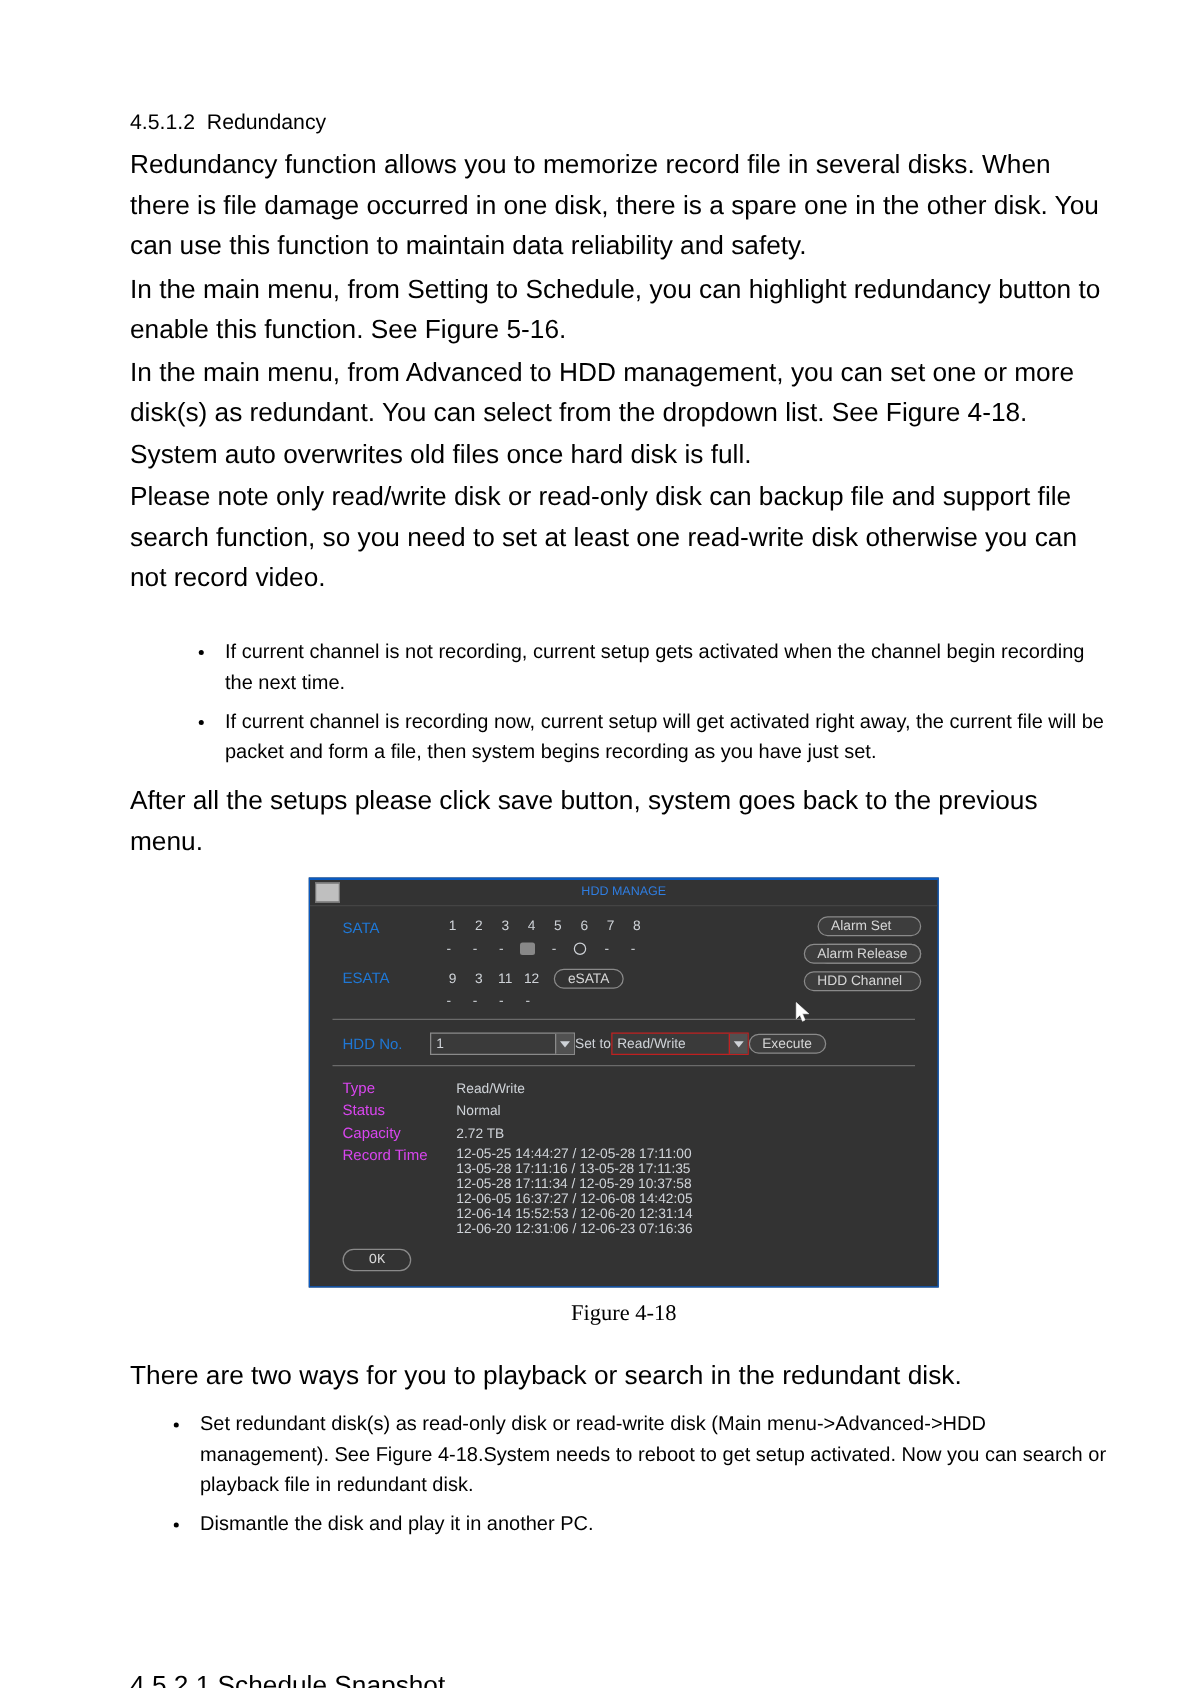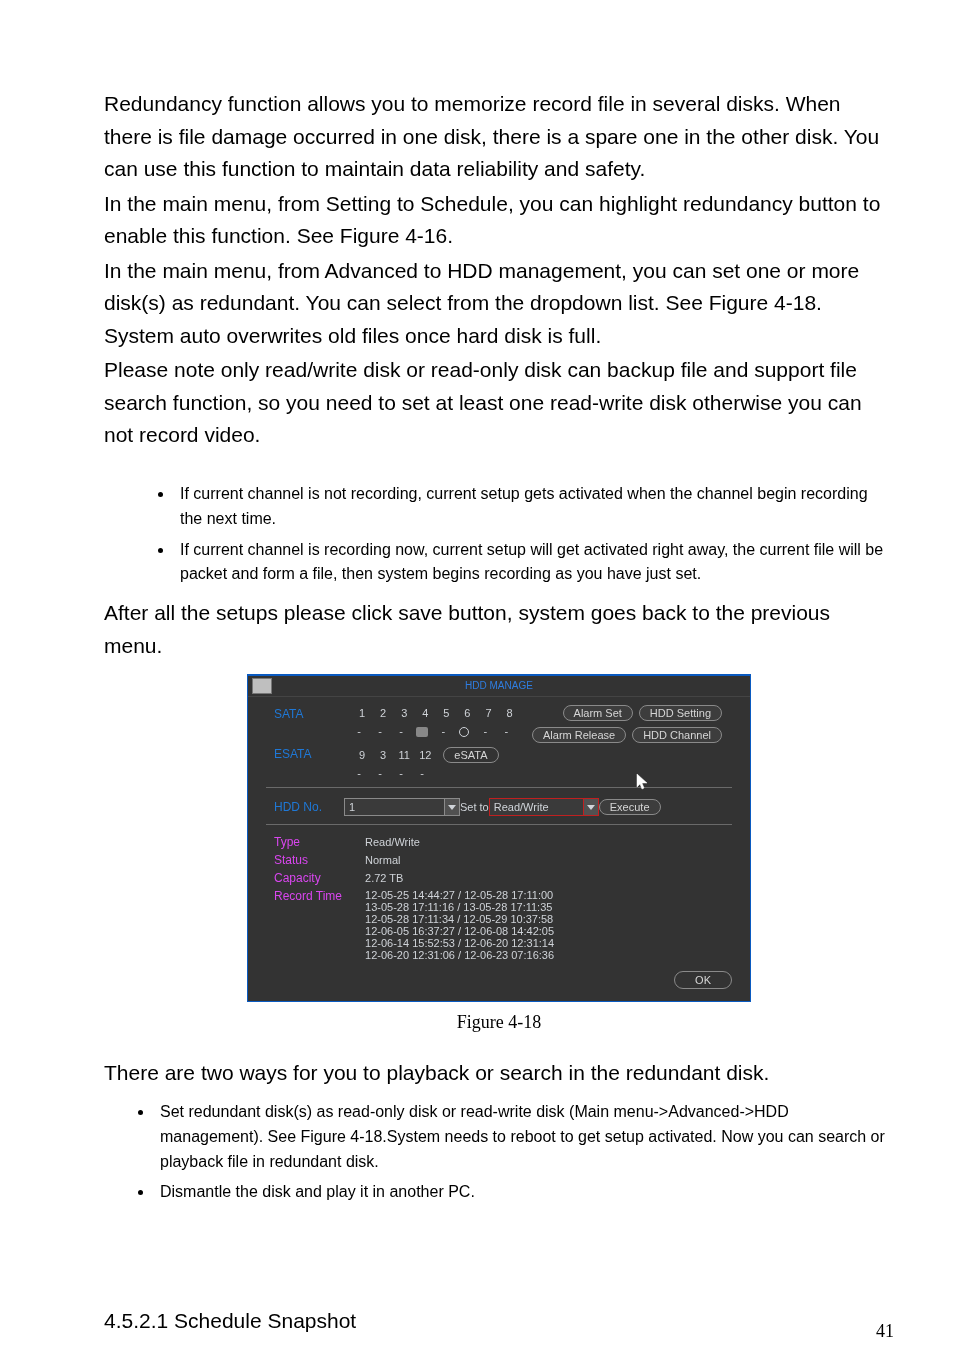--- a/index.html
+++ b/index.html
@@ -111,23 +111,24 @@
     border-radius: 10px;
     padding: 1px 10px;
     font-size: 11px;
     color: #d6d6d6;
     background: #3d3d3d;
     cursor: pointer;
     white-space: nowrap;
   }
   .btn-row-r {
     position: absolute;
-    right: 28px;
+    right: 13px;
     display: flex;
     gap: 6px;
+    flex-direction: column;
   }
   .row1 { top: 8px; }
   .row2 { top: 30px; }
 
   .esata-chip {
     display: inline-block;
     border: 1px solid #8a8a8a;
     border-radius: 10px;
     padding: 1px 10px;
     font-size: 11px;
@@ -176,22 +177,23 @@
   .dd.red { border-color: #c02020; }
   .dd.red .caret { border-left-color: #c02020; }
 
   .info-grid { margin-top: 8px; }
   .info-grid .row { margin-bottom: 4px; }
   .info-grid .k { display: inline-block; width: 88px; color: #d946ef; font-size: 12px; }
   .info-grid .v { color: #cfd3d8; font-size: 11px; }
   .rec-time .v { display: inline-block; vertical-align: top; }
 
   .ok-row {
-    text-align: right;
+    text-align: left;
     margin: 10px 0 10px 0;
+    font-family: Liberation Mono, monospace;
   }
   .ok-btn {
     display: inline-block;
     border: 1px solid #8a8a8a;
     border-radius: 10px;
     padding: 2px 20px;
     font-size: 11px;
     color: #d6d6d6;
     cursor: pointer;
   }
@@ -209,23 +211,26 @@
     bottom: 28px;
     font-family: "Times New Roman", serif;
     font-size: 18px;
   }
 </style>
 </head>
 <body>
 
 <div class="page">
 
+  <h1 class="sec">
+    <span>4.5.1.2</span>&nbsp;&nbsp;<span>Redundancy</span>
+  </h1>
 
   <p class="body">Redundancy function allows you to memorize record file in several disks. When there is file damage occurred in one disk, there is a spare one in the other disk. You can use this function to maintain data reliability and safety.</p>
-  <p class="body">In the main menu, from Setting to Schedule, you can highlight redundancy button to enable this function. See Figure 4-16.</p>
+  <p class="body">In the main menu, from Setting to Schedule, you can highlight redundancy button to enable this function. See Figure 5-16.</p>
   <p class="body">In the main menu, from Advanced to HDD management, you can set one or more disk(s) as redundant. You can select from the dropdown list. See Figure 4-18. System auto overwrites old files once hard disk is full.</p>
   <p class="body">Please note only read/write disk or read-only disk can backup file and support file search function, so you need to set at least one read-write disk otherwise you can not record video.</p>
 
   <div class="spacer-sm"></div>
 
   <ul class="bullets">
     <li>If current channel is not recording, current setup gets activated when the channel begin recording the next time.</li>
     <li>If current channel is recording now, current setup will get activated right away, the current file will be packet and form a file, then system begins recording as you have just set.</li>
   </ul>
 

